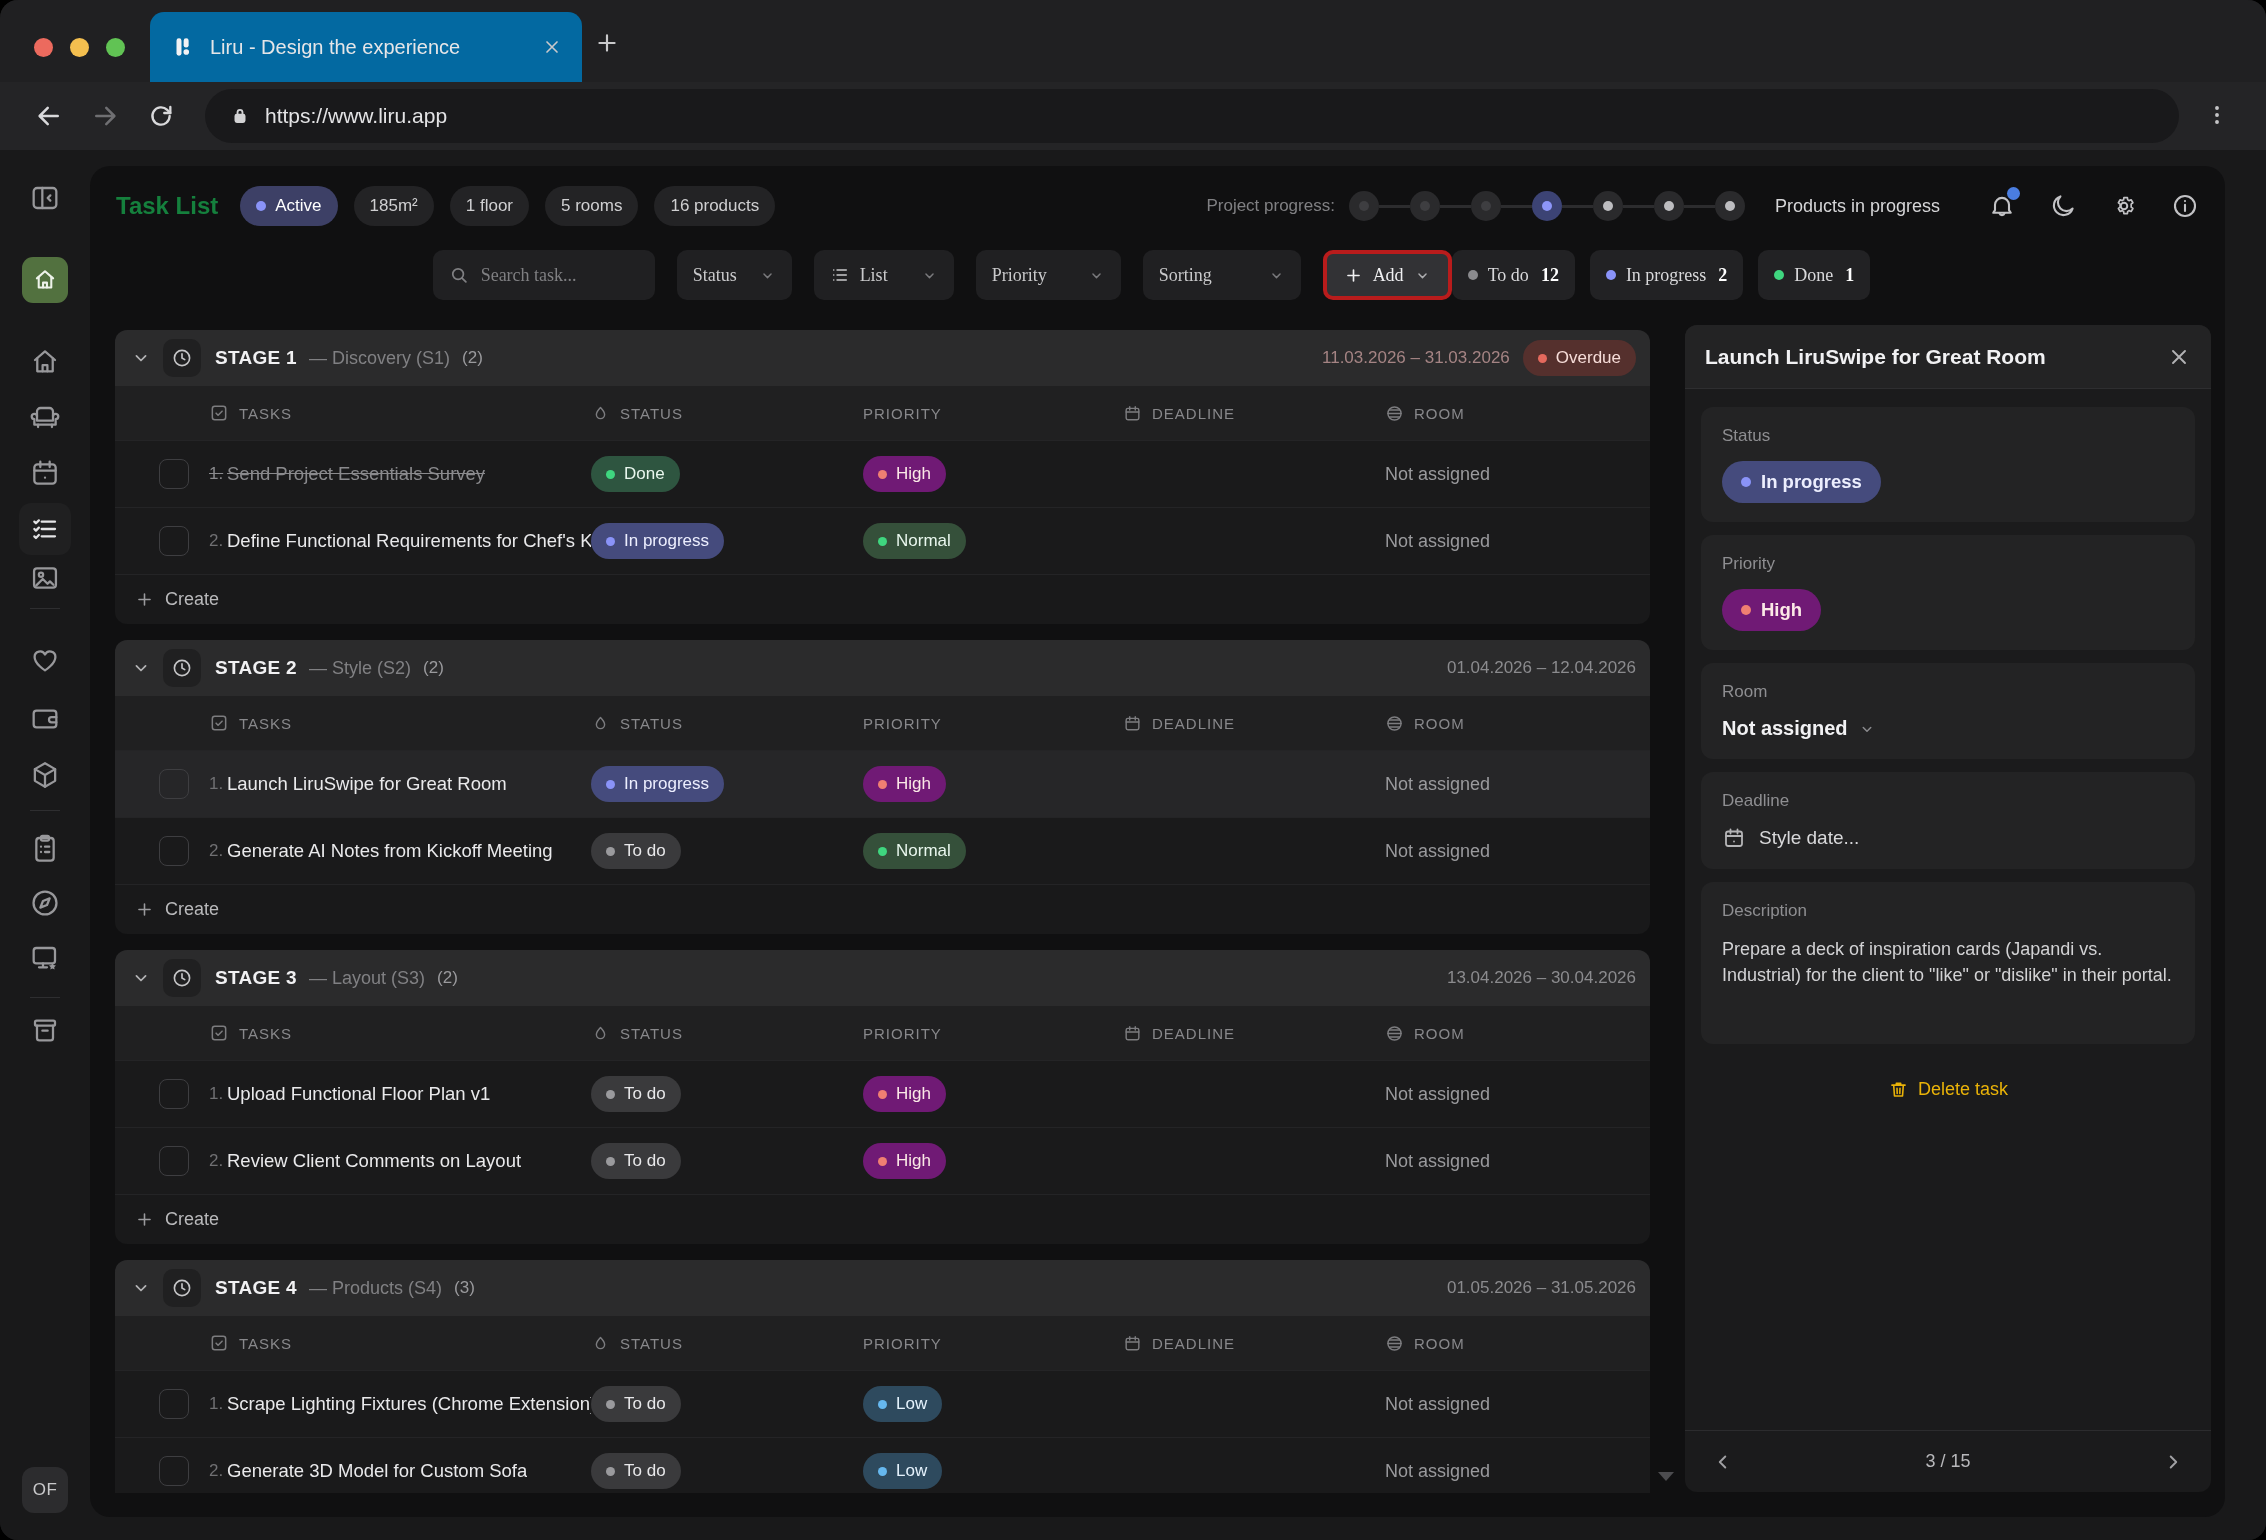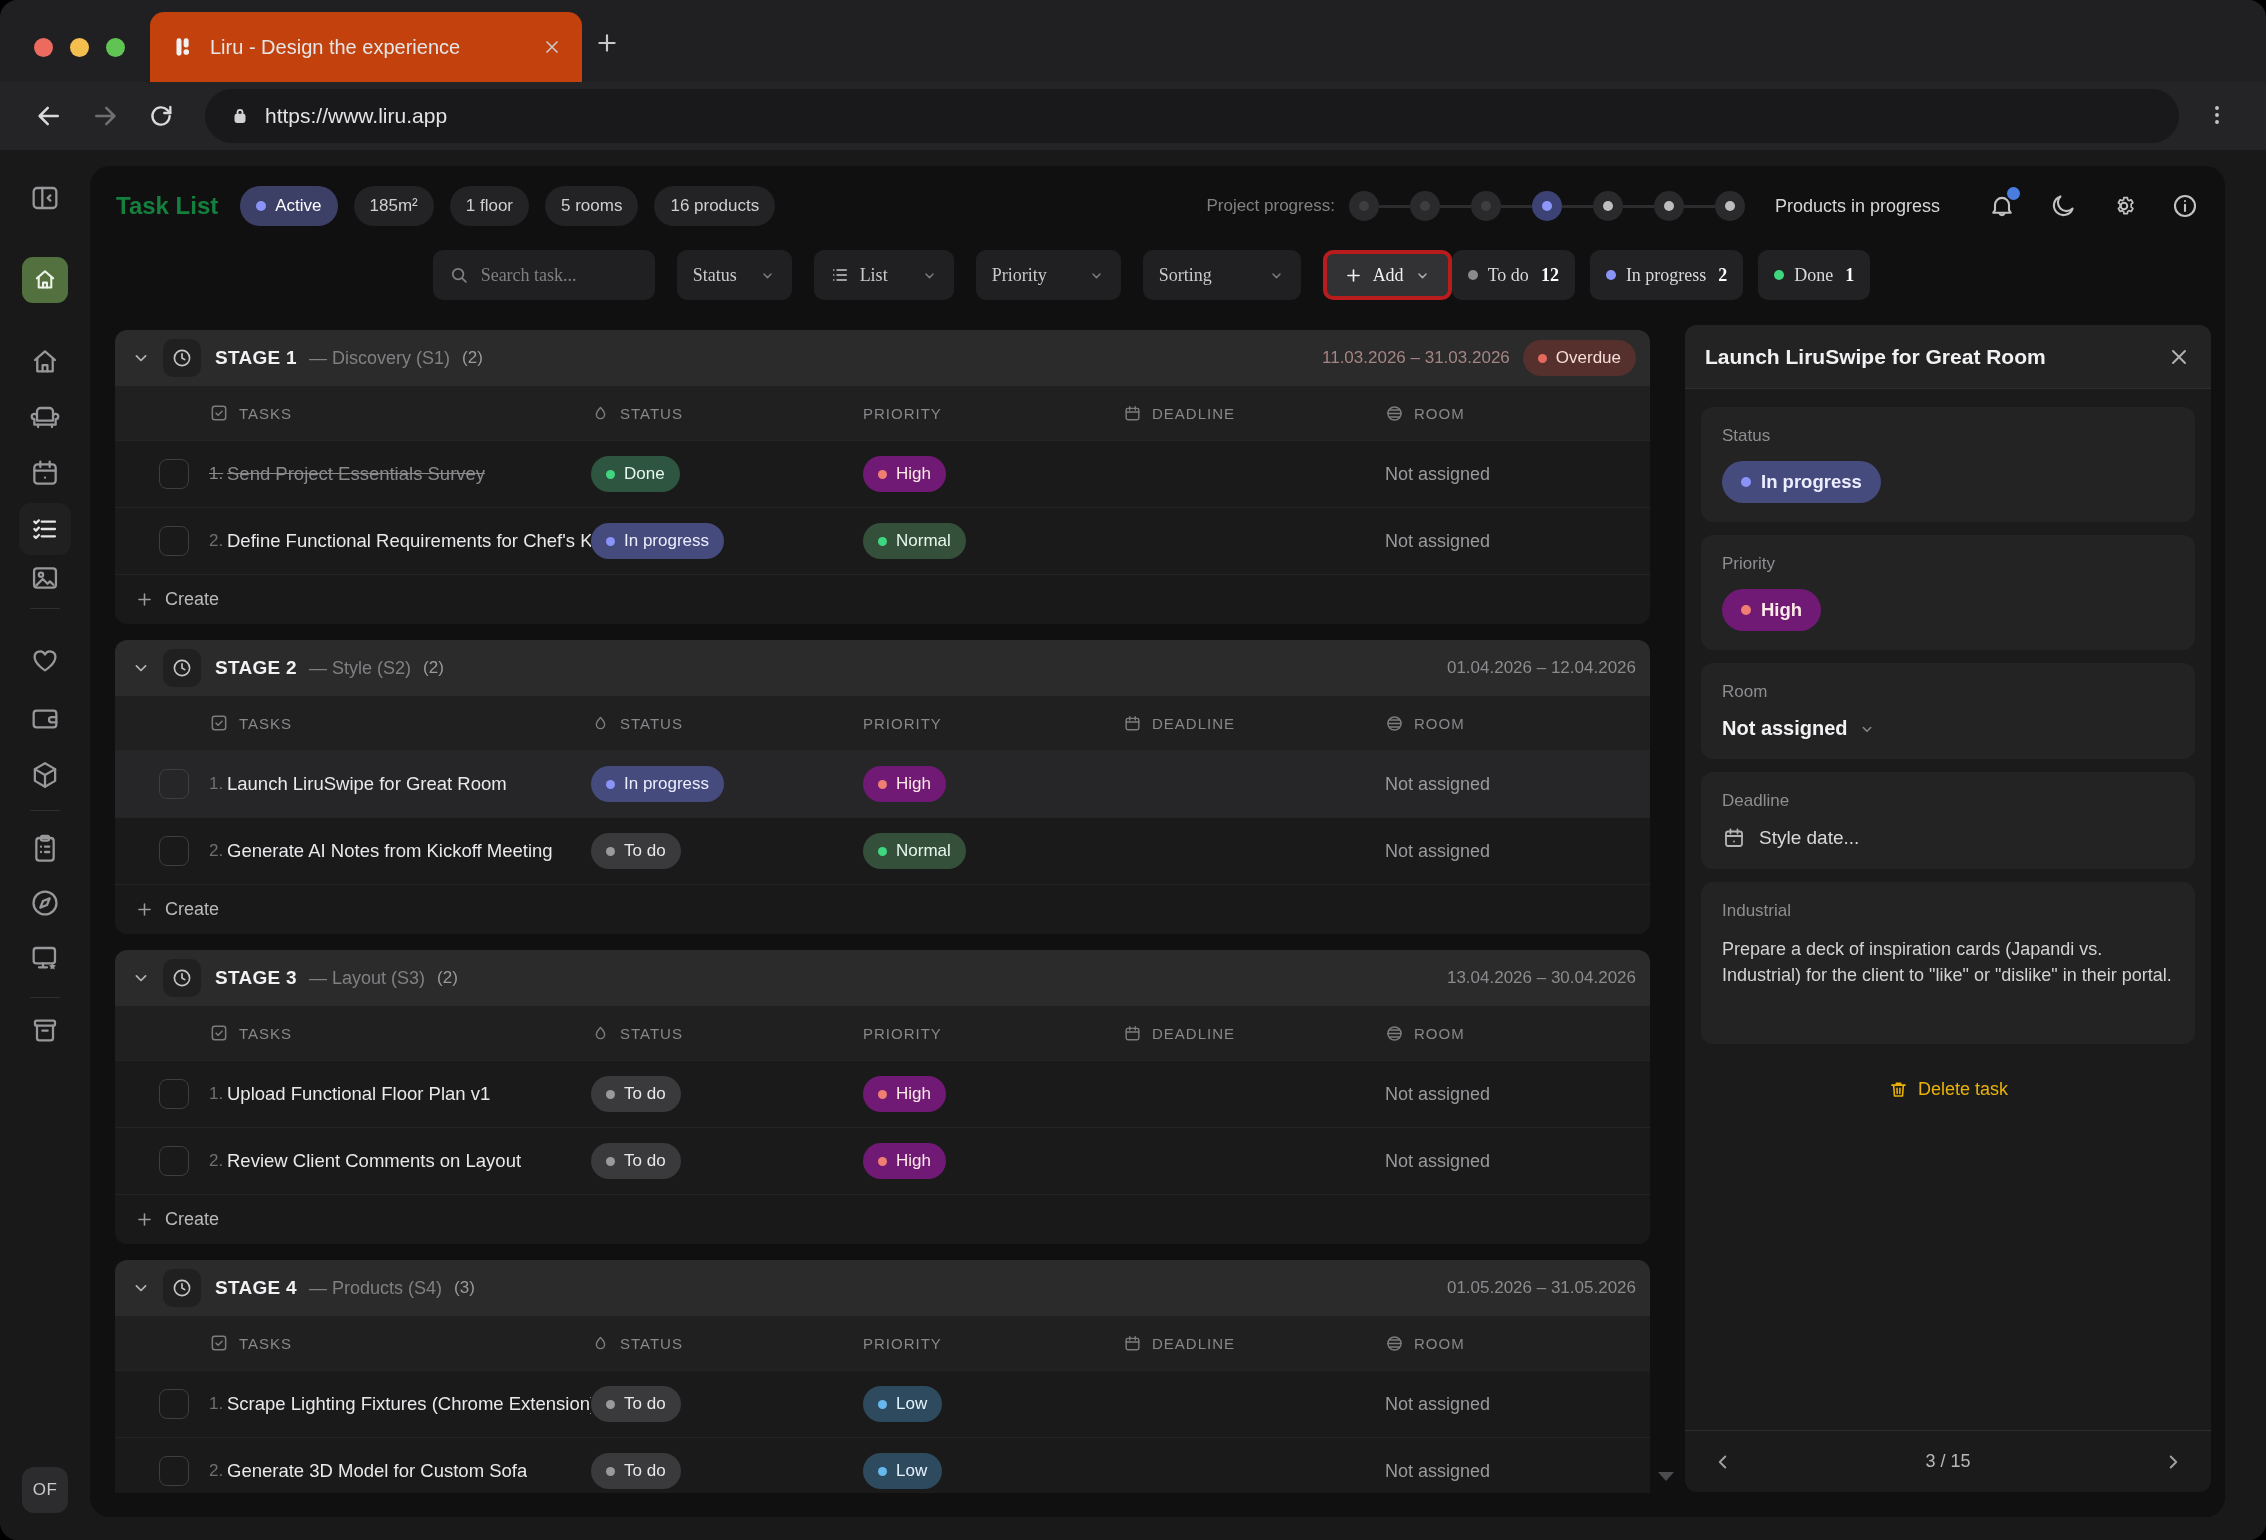--- a/index.html
+++ b/index.html
@@ -5,21 +5,21 @@
   * { margin:0; padding:0; box-sizing:border-box; }
   html,body { width:2266px; height:1540px; background:#000; font-family:"Liberation Sans", sans-serif; overflow:hidden; }
   .screen { position:relative; width:2266px; height:1540px; background:#000; }
   .window { position:absolute; inset:0; border-radius:18px; background:#19191a; overflow:hidden; }
 
   
   .tabstrip { position:relative; height:82px; background:#202022; }
   .traffic { position:absolute; top:38px; left:34px; display:flex; gap:17px; }
   .traffic i { width:19px; height:19px; border-radius:50%; display:block; }
   .t-red{ background:#ec6a5e; } .t-yellow{ background:#f4bf4f; } .t-green{ background:#61c354; }
-  .tab { position:absolute; left:150px; top:12px; width:432px; height:70px; background:#c2410c; border-radius:14px 14px 0 0; display:flex; align-items:center; padding:0 20px; gap:14px; }
+  .tab { position:absolute; left:150px; top:12px; width:432px; height:70px; background:#0369a1; border-radius:14px 14px 0 0; display:flex; align-items:center; padding:0 20px; gap:14px; }
   .tab-title { font-size:20px; color:#e6e6e8; flex:1; white-space:nowrap; overflow:hidden; }
   .tab-close { color:#c9c9cb; display:flex; }
   .newtab { position:absolute; left:594px; top:30px; color:#c9c9cb; display:flex; }
   .toolbar { position:relative; height:68px; background:#242426; display:flex; align-items:center; }
   .nav-btn { position:absolute; display:flex; }
   .nav-back{ left:34px; color:#d9d9db; } .nav-fwd{ left:90px; color:#6f6f72; } .nav-reload{ left:147px; color:#d9d9db; }
   .urlbar { position:absolute; left:205px; right:87px; top:7px; height:54px; border-radius:27px; background:#19191b; display:flex; align-items:center; padding:0 24px; gap:14px; }
   .url-text { font-size:21px; color:#e3e3e5; }
   .kebab { position:absolute; right:36px; top:20px; color:#c4c4c6; display:flex; }
 
@@ -958,21 +958,21 @@
               <span class="cic">
                     <svg width="24" height="24" viewBox="0 0 24 24" fill="none" stroke="currentColor" stroke-width="1.8" stroke-linecap="round">
                       <rect x="4" y="5.5" width="16" height="14.5" rx="2.2"></rect>
                       <path d="M4 10h16M8.5 3.5v4M15.5 3.5v4M12 15.5h.01"></path>
                     </svg>
                   </span>
               <span>Style date...</span>
             </div>
           </div>
           <div class="card desc-card">
-            <div class="card-label">Industrial</div>
+            <div class="card-label">Description</div>
             <div class="desc-text">Prepare a deck of inspiration cards (Japandi vs. Industrial) for the client to "like" or "dislike" in their portal.</div>
           </div>
           <div class="delete-row">
             <span>
               <svg width="21" height="21" viewBox="0 0 24 24" fill="none" stroke="currentColor" stroke-width="1.8" stroke-linecap="round" stroke-linejoin="round">
                     <path d="M4.5 7h15M9.5 7V5h5v2M6.5 7l.9 12.5h9.2L17.5 7M10.3 10.5l.2 6M13.7 10.5l-.2 6"></path>
                   </svg>
             </span>
             <span>Delete task</span>
           </div>

